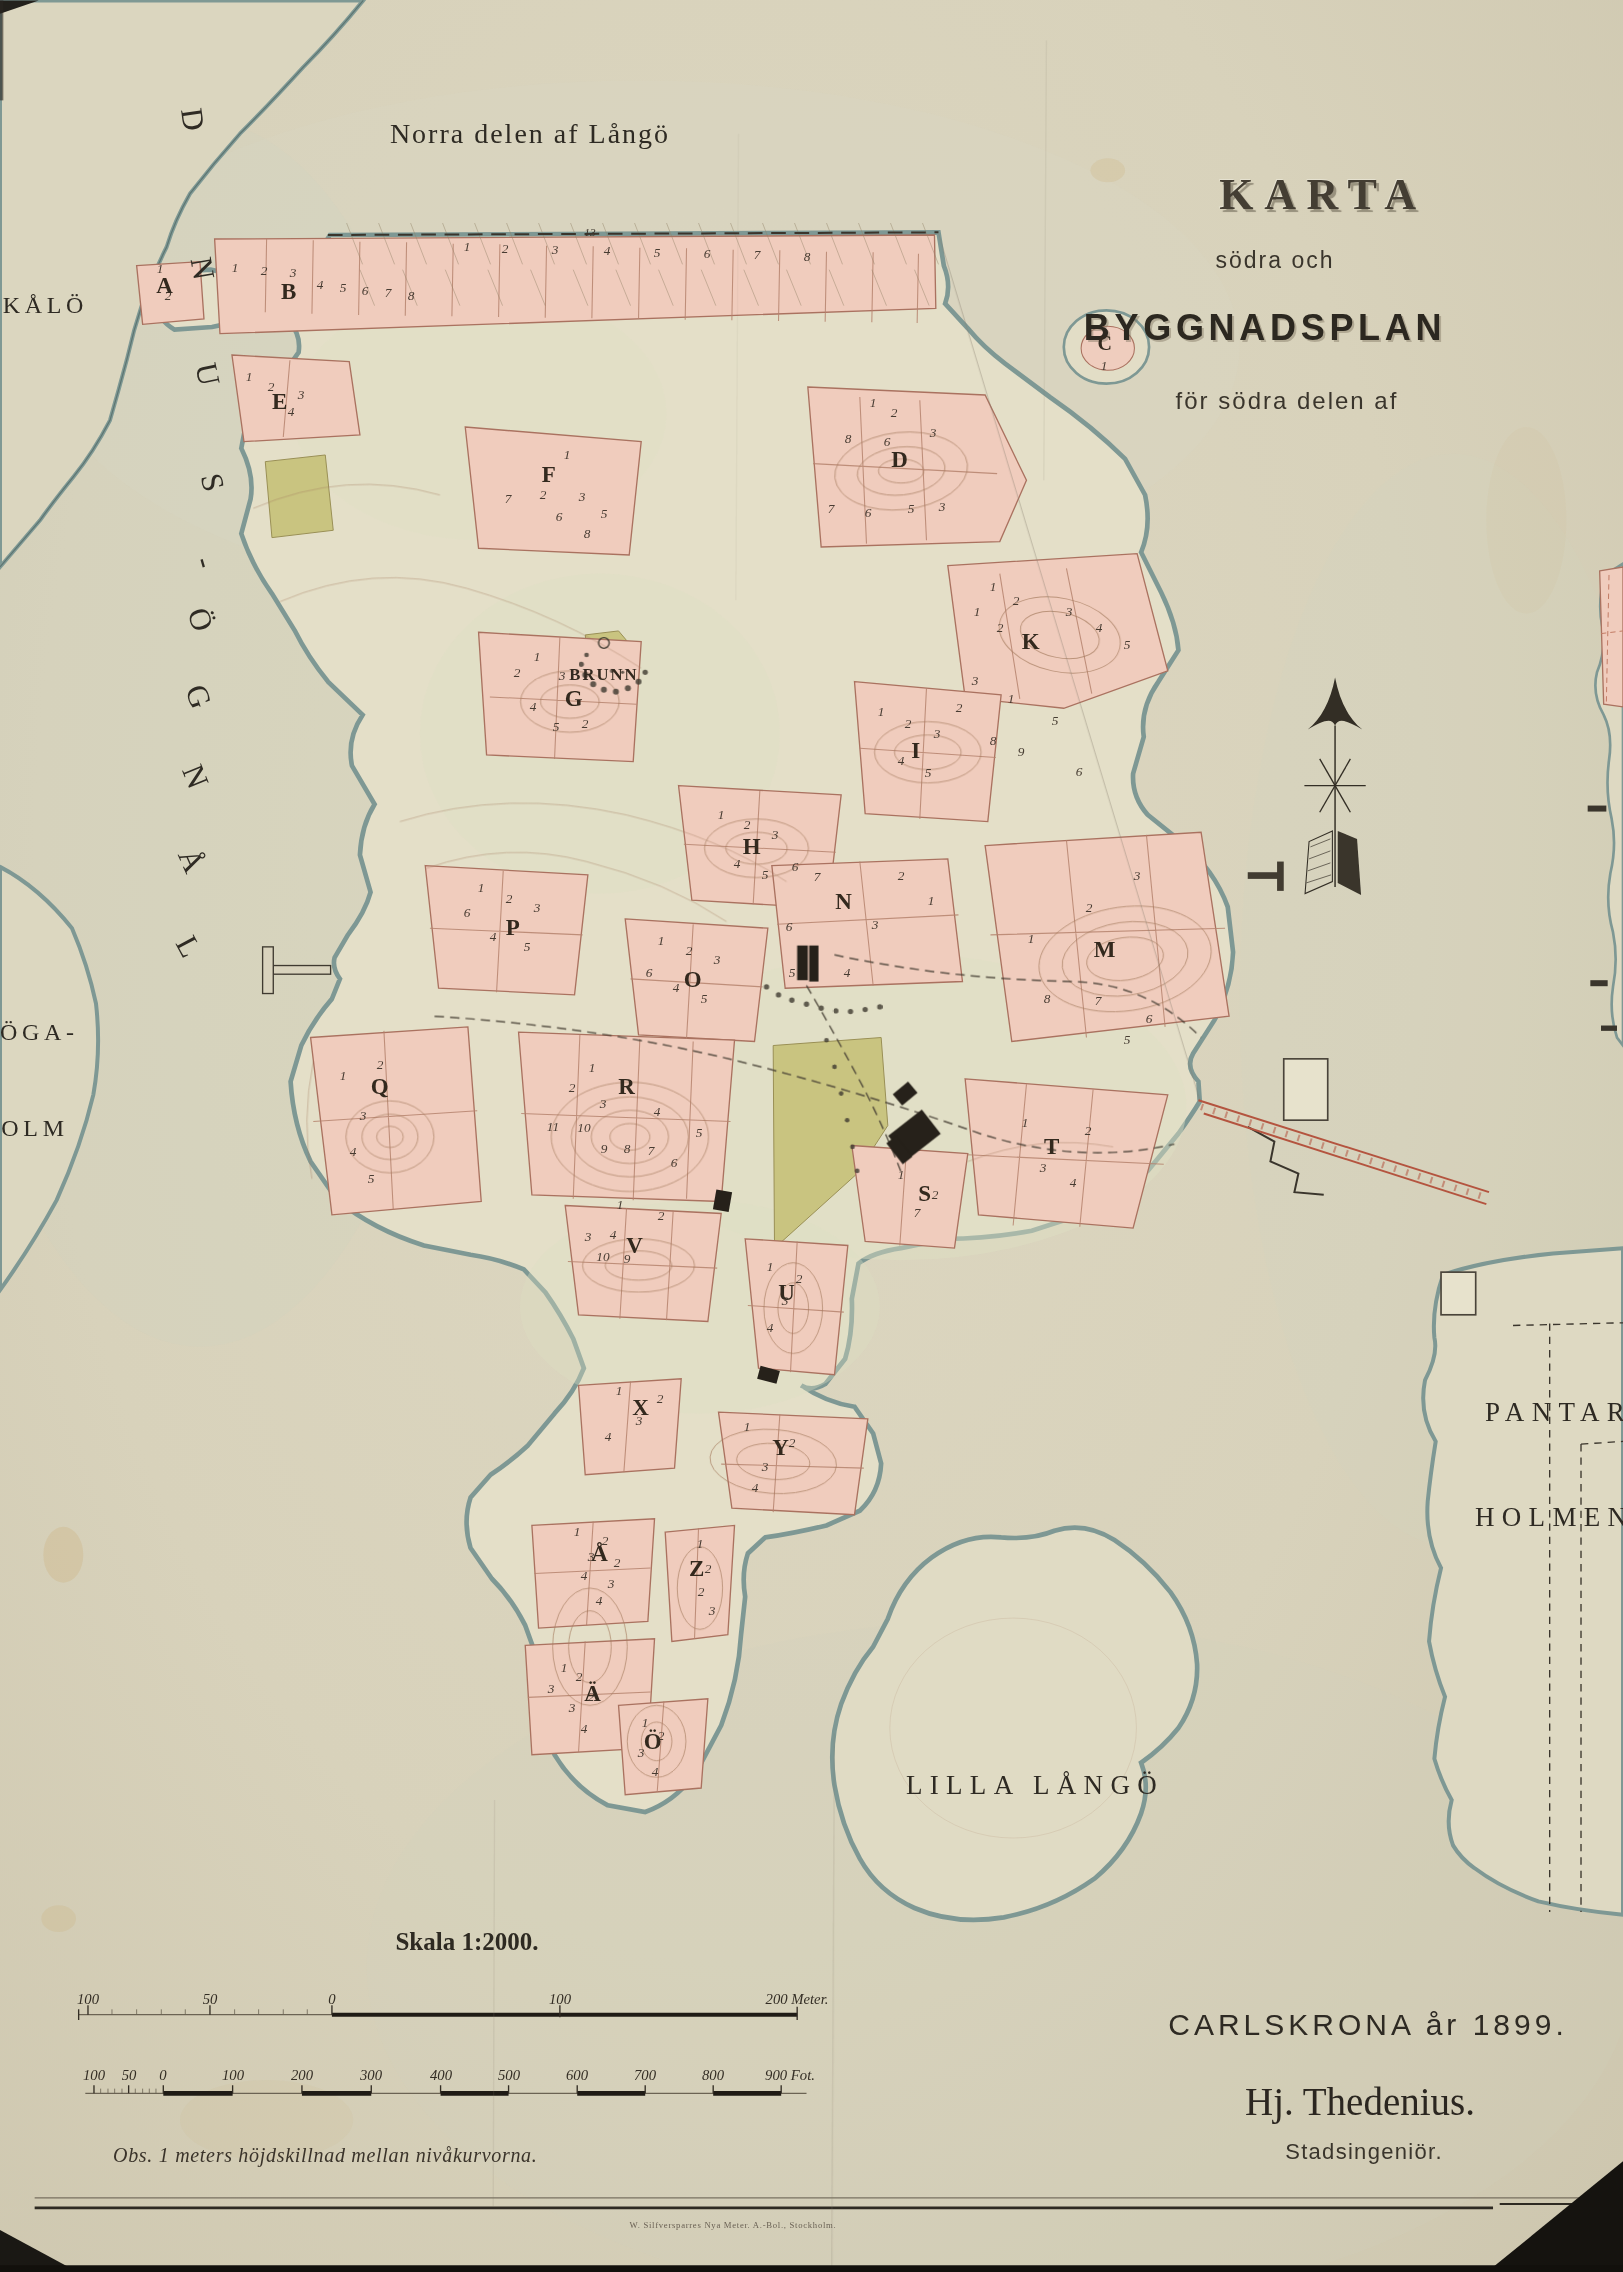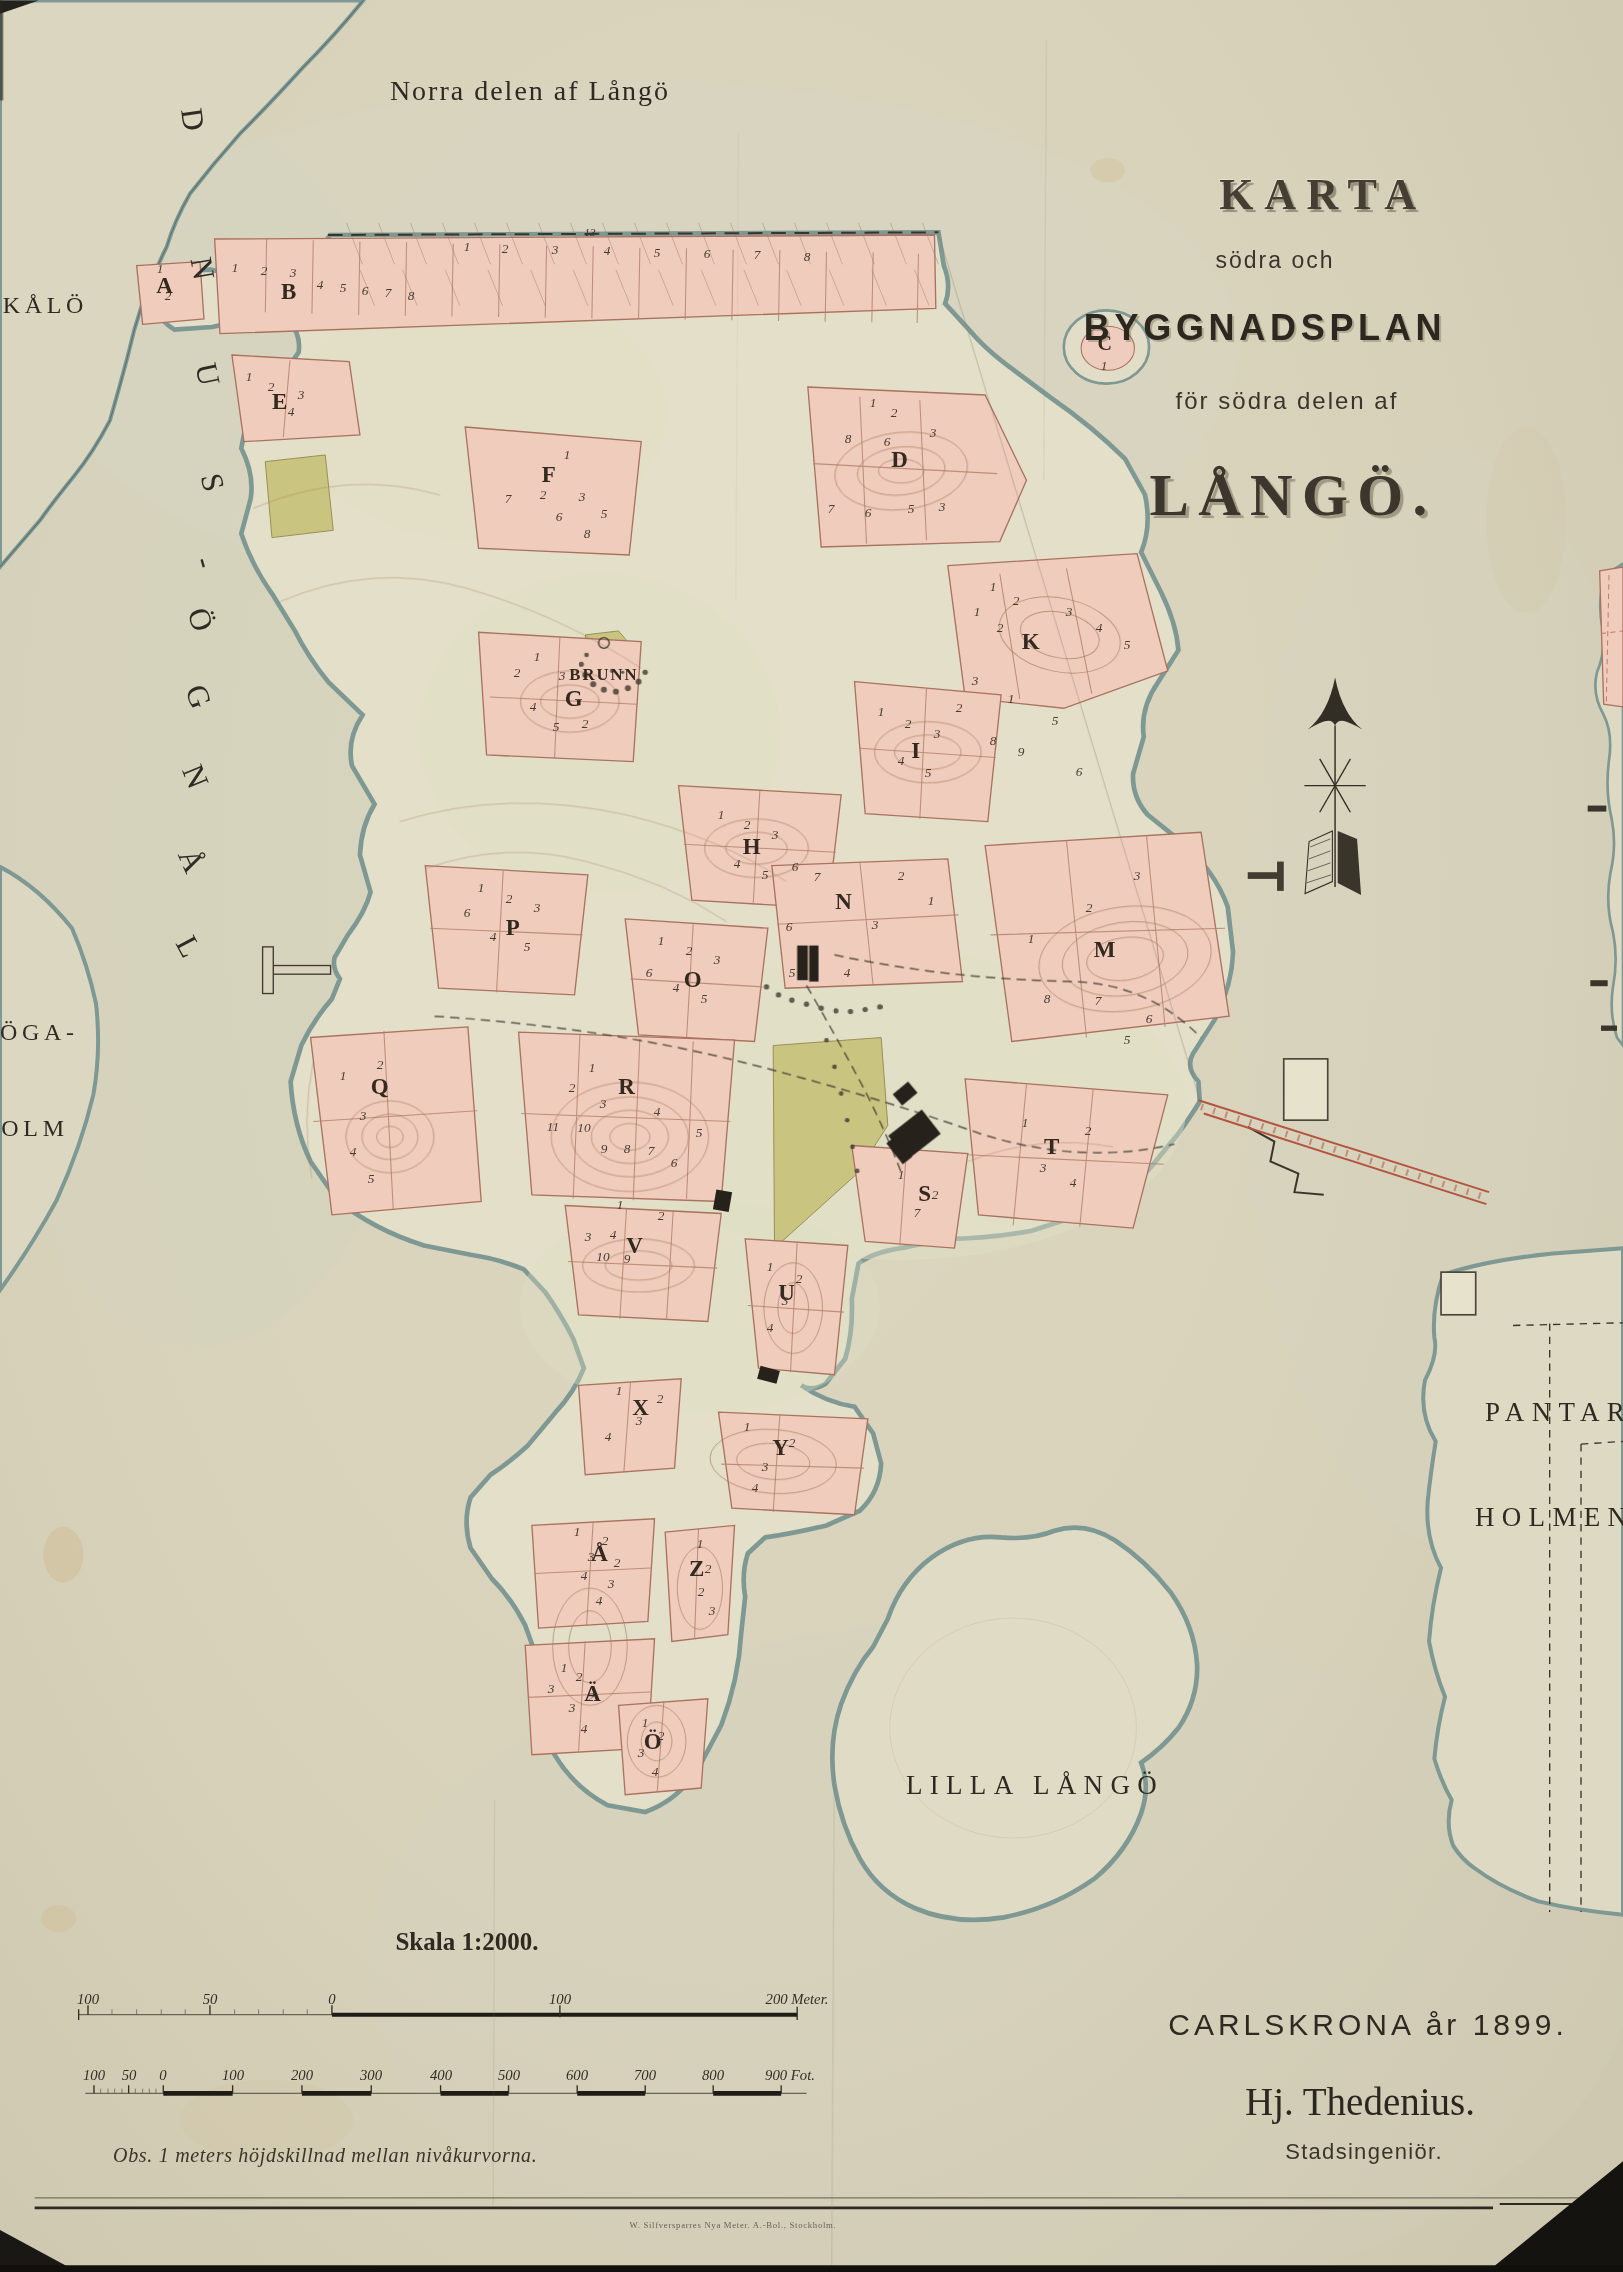--- a/index.html
+++ b/index.html
@@ -6,21 +6,21 @@
   .sheet{
     position:relative;width:1623px;height:2273px;overflow:hidden;
     background:radial-gradient(ellipse at 45% 38%, #ddd7c1 0%, #d8d2bb 55%, #cdc6ae 100%);
     font-family:"Liberation Serif","DejaVu Serif",serif;color:#2f2a22;
   }
   .gfx{position:absolute;left:0;top:0;}
   .lbl{position:absolute;transform:translate(-50%,-50%);white-space:nowrap;line-height:1;}
   .lbl-left{transform:translateY(-50%);}
   .serif{font-family:"Liberation Serif","DejaVu Serif",serif;}
   .sans{font-family:"Liberation Sans","DejaVu Sans",sans-serif;}
-  .t-north{font-size:28px;letter-spacing:2px;color:#2e2a23;}
+  .t-north{font-size:28px;letter-spacing:2px;color:#2e2a23;margin-top:43px;}
   .t-karta{font-size:44px;font-weight:bold;letter-spacing:10.7px;color:#443e33;
            text-shadow:2.7px 2.7px 0.7px rgba(100,92,76,.55), -0.7px -0.7px 0 rgba(255,255,250,.35);}
   .t-ofver{font-size:23px;letter-spacing:2px;color:#3a352c;font-weight:300;}
   .t-byggnad{font-size:36px;letter-spacing:4.7px;color:#2c2820;font-weight:bold;
              text-shadow:2px 2px 0 rgba(130,120,100,.45);}
   .t-forsodra{font-size:24px;letter-spacing:2px;color:#3a352c;}
   .t-lango{font-size:59px;font-weight:bold;letter-spacing:9.3px;color:#3c362c;
            text-shadow:3.3px 3.3px 0.7px rgba(105,96,78,.5);}
   .t-place{font-size:24px;letter-spacing:4.7px;color:#2e2a23;}
   .t-place-big{font-size:27px;letter-spacing:7.3px;color:#2e2a23;}
@@ -276,21 +276,20 @@
   </svg>
 
   <div class="lbl serif t-north" style="left:530px;top:91px;">Norra delen af Långö</div>
 
   <div class="lbl t-13" style="left:590px;top:233px;">13</div>
 
   <div class="lbl serif t-karta" style="left:1323px;top:195px;">KARTA</div>
   <div class="lbl sans t-ofver" style="left:1275px;top:260px;">södra och</div>
   <div class="lbl sans t-byggnad" style="left:1265px;top:328px;">BYGGNADSPLAN</div>
   <div class="lbl sans t-forsodra" style="left:1287px;top:401px;">för södra delen af</div>
-  <div class="lbl serif t-lango" style="left:1293px;top:495px;">LÅNGÖ.</div>
 
   <div class="lbl lbl-left serif t-place" style="left:2.7px;top:305px;">KÅLÖ</div>
   <div class="lbl lbl-left serif t-place" style="left:0px;top:1032px;">ÖGA-</div>
   <div class="lbl lbl-left serif t-place" style="left:1.3px;top:1128px;">OLM</div>
 
   <div class="lbl lbl-left serif t-place-big" style="left:1485px;top:1412px;">PANTAR</div>
   <div class="lbl lbl-left serif t-place-big" style="left:1475px;top:1517px;">HOLMEN</div>
 
   <div class="lbl serif t-place-big" style="left:1035px;top:1785px;">LILLA LÅNGÖ</div>
 

